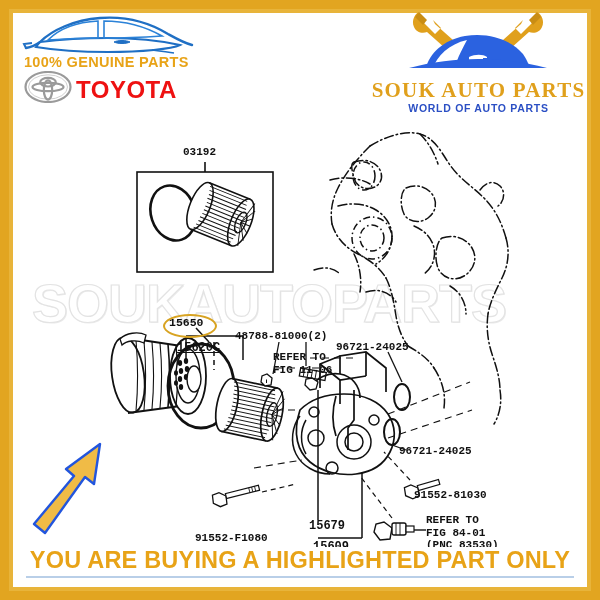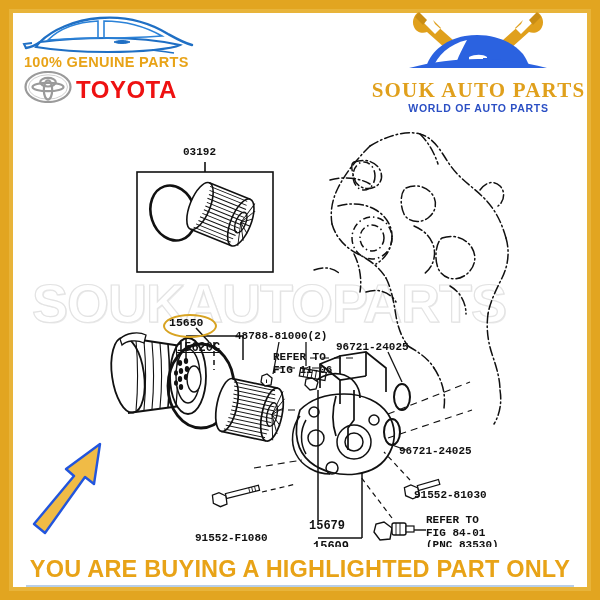--- a/index.html
+++ b/index.html
@@ -44,21 +44,21 @@
   
   .diagram{position:absolute;left:14px;top:120px;width:572px;height:430px;}
   .lbl{position:absolute;font-family:"Liberation Mono","DejaVu Sans Mono",monospace;
     font-size:11px;font-weight:bold;color:#111;white-space:pre;line-height:12.5px;}
 
   .gold-ellipse{position:absolute;border:2px solid #d8a321;border-radius:50%;
     background:transparent;}
 
   
   .banner{position:absolute;left:13px;bottom:13px;width:574px;height:40px;
-    background:#fff;display:flex;align-items:flex-end;justify-content:center;}
+    background:#fff;display:flex;align-items:flex-start;justify-content:center;}
   .banner-txt{font-size:23.5px;font-weight:bold;color:#e8a317;letter-spacing:.2px;
     font-family:"Liberation Sans",sans-serif;border-bottom:2px solid #b9cfe8;
     padding:0 4px 2px 4px;white-space:nowrap;}
 </style>
 </head>
 <body>
 
 <div id="root">
 
   <div class="frame-outer"></div>

